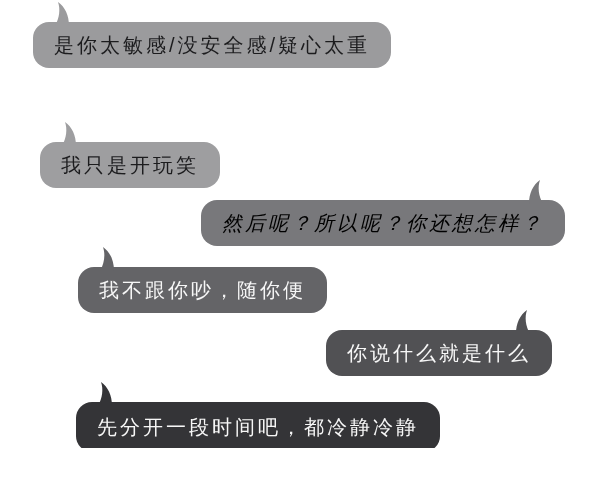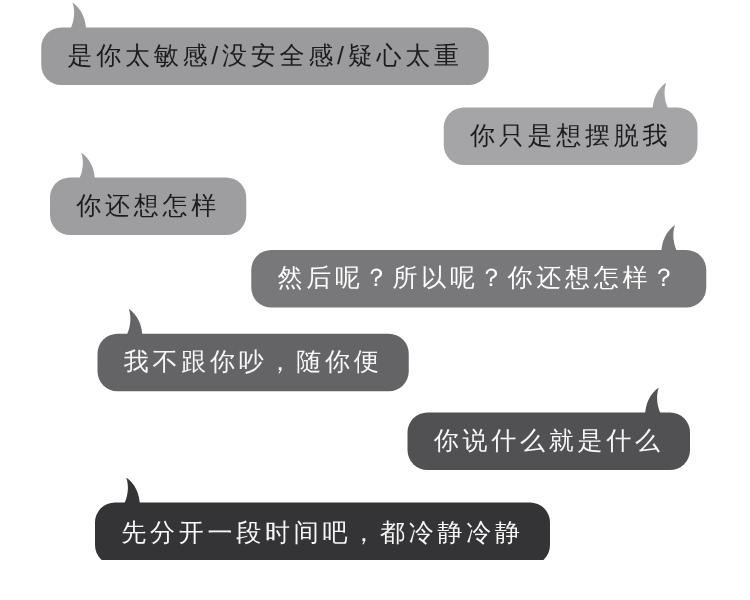--- a/index.html
+++ b/index.html
@@ -50,35 +50,29 @@
 
 <div class="canvas">
 
   <div class="bubble left m0" style="background: rgb(155, 155, 157); color: rgb(28, 28, 30);">
     <svg class="tail" viewBox="0 0 22 24">
       <path d="M6,0 C13,5 17,13 17,24 L3,24 C7.5,16 8.5,7 6,0 Z" fill="#9b9b9d"></path>
     </svg>
     <span>是你太敏感/没安全感/疑心太重</span>
   </div>
 
-  <div class="bubble right m1" style="background: rgb(165, 165, 167); color: rgb(28, 28, 30);">
-    <svg class="tail" viewBox="0 0 22 24">
-      <path d="M16,0 C9,5 5,13 5,24 L19,24 C14.5,16 13.5,7 16,0 Z" fill="#a5a5a7"></path>
-    </svg>
-    <span>你只是想摆脱我</span>
-  </div>
 
   <div class="bubble left m2" style="background: rgb(158, 158, 160); color: rgb(28, 28, 30);">
     <svg class="tail" viewBox="0 0 22 24">
       <path d="M6,0 C13,5 17,13 17,24 L3,24 C7.5,16 8.5,7 6,0 Z" fill="#9e9ea0"></path>
     </svg>
-    <span>你还想怎样</span>
+    <span>我只是开玩笑</span>
   </div>
 
-  <div class="bubble right m3" style="background: rgb(120, 120, 123); color: #ffffff;">
+  <div class="bubble right m3" style="background: rgb(120, 120, 123); color: #000000; font-style: italic;">
     <svg class="tail" viewBox="0 0 22 24">
       <path d="M16,0 C9,5 5,13 5,24 L19,24 C14.5,16 13.5,7 16,0 Z" fill="#78787b"></path>
     </svg>
     <span>然后呢？所以呢？你还想怎样？</span>
   </div>
 
   <div class="bubble left m4" style="background: rgb(100, 100, 103); color: rgb(247, 247, 247); margin-left: 36px;">
     <svg class="tail" viewBox="0 0 22 24">
       <path d="M6,0 C13,5 17,13 17,24 L3,24 C7.5,16 8.5,7 6,0 Z" fill="#646467"></path>
     </svg>

